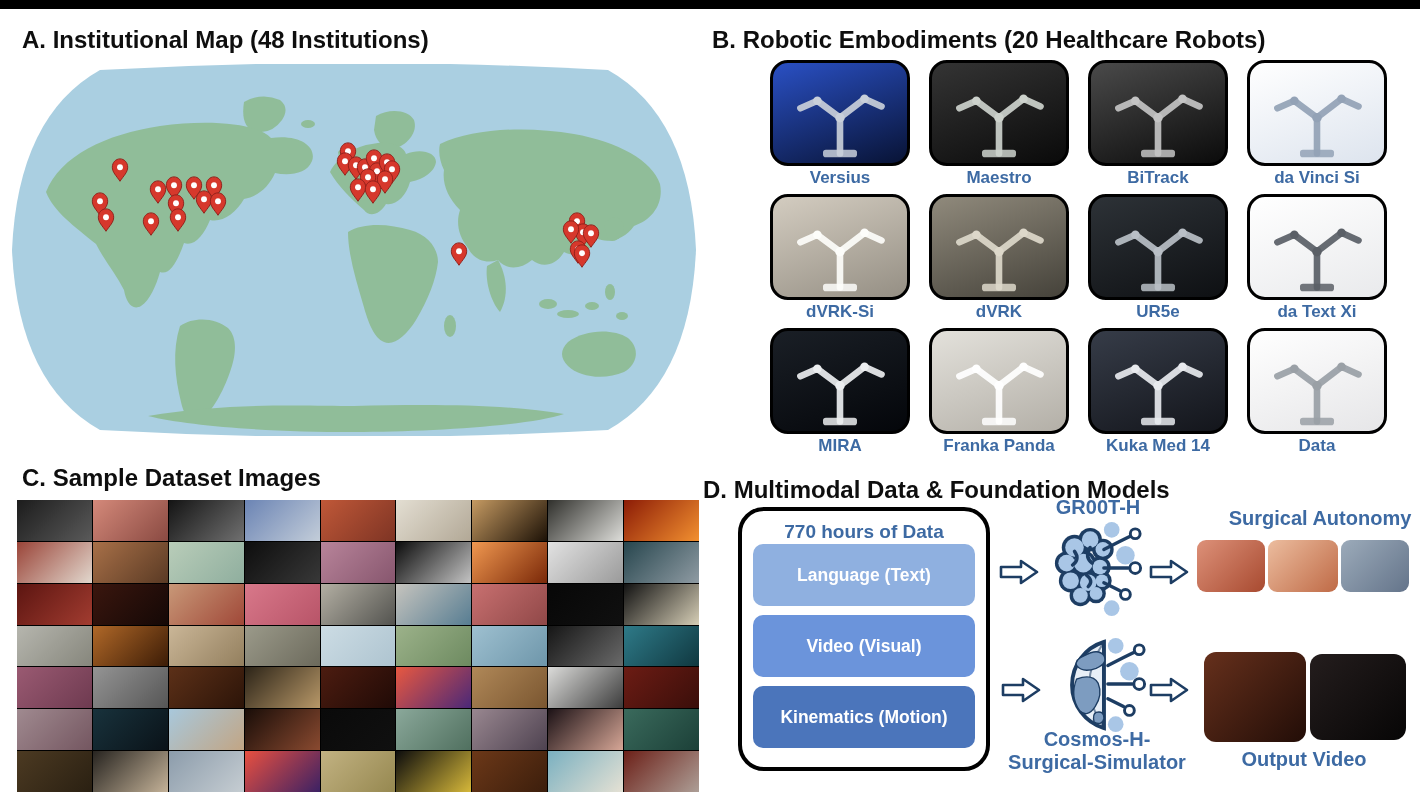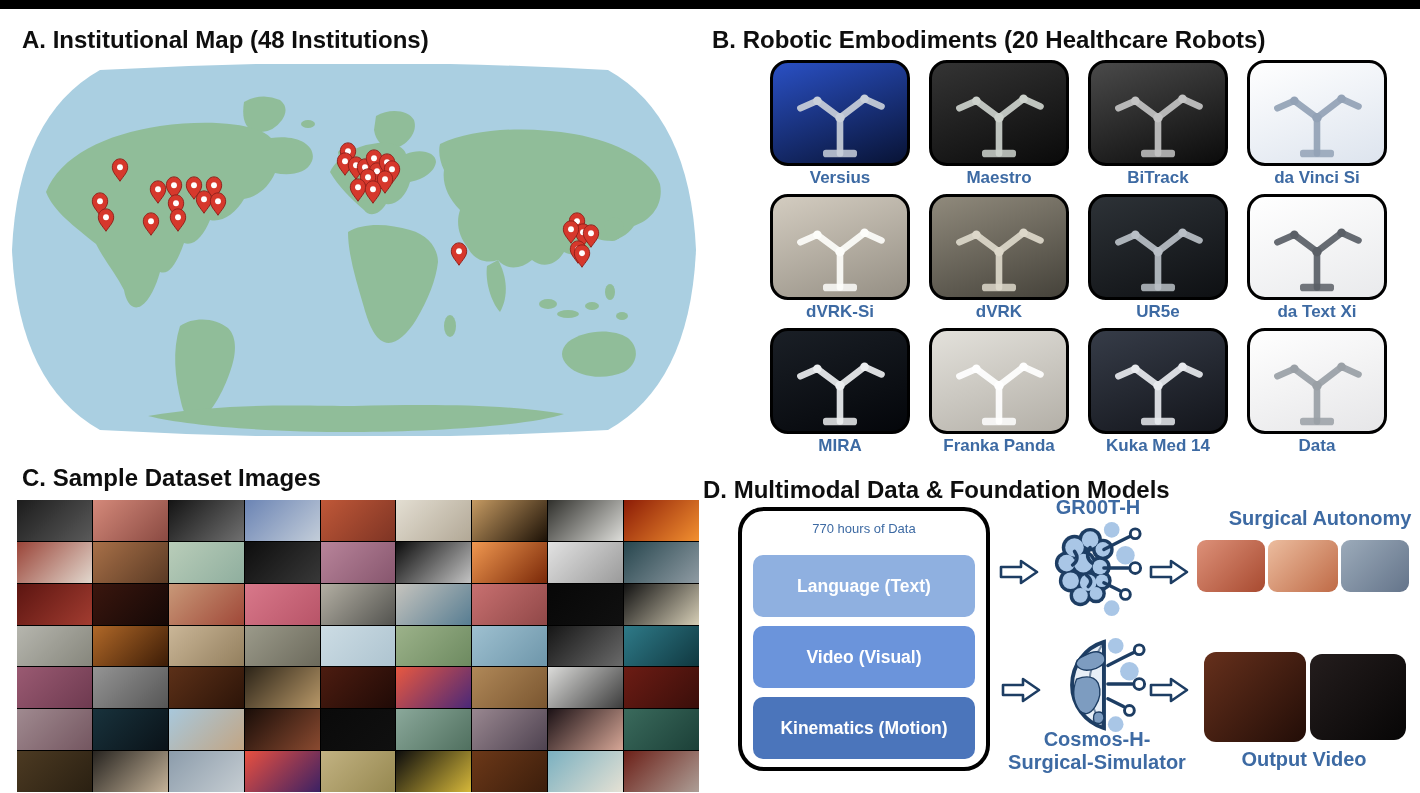--- a/index.html
+++ b/index.html
@@ -26,21 +26,21 @@
 
   
   .mosaic{position:absolute;left:17px;top:500px;width:682px;height:292px;background:#000;
           display:grid;grid-template-columns:repeat(9,1fr);grid-template-rows:repeat(7,1fr);gap:1px;}
   .tile{width:100%;height:100%;}
 
   
   .d-box{position:absolute;left:738px;top:507px;width:252px;height:264px;border:4px solid #000;
          border-radius:26px;box-sizing:border-box;background:#fff;display:flex;flex-direction:column;
          align-items:center;padding:8px 11px;}
-  .d-heading{font-size:13px;font-weight:400;color:var(--accent);margin:2px 0 19px;}
+  .d-heading{font-size:19px;font-weight:700;color:var(--accent);margin:2px 0 1px;}
   .d-item{width:100%;height:62px;border-radius:10px;display:flex;align-items:center;justify-content:center;
           color:#fff;font-size:17.5px;font-weight:700;margin-bottom:9px;flex:none;}
   .d-item:last-child{margin-bottom:0;}
   .flow-arrow{position:absolute;width:42px;height:28px;}
   #arrow-1{left:998px;top:558px;}  #arrow-2{left:1148px;top:558px;}
   #arrow-3{left:1000px;top:676px;} #arrow-4{left:1148px;top:676px;}
   .model-icon{position:absolute;}
   #brain-icon{left:1046px;top:522px;}
   #globe-icon{left:1050px;top:638px;}
   .d-label{position:absolute;text-align:center;font-size:20px;font-weight:700;color:var(--accent);}

